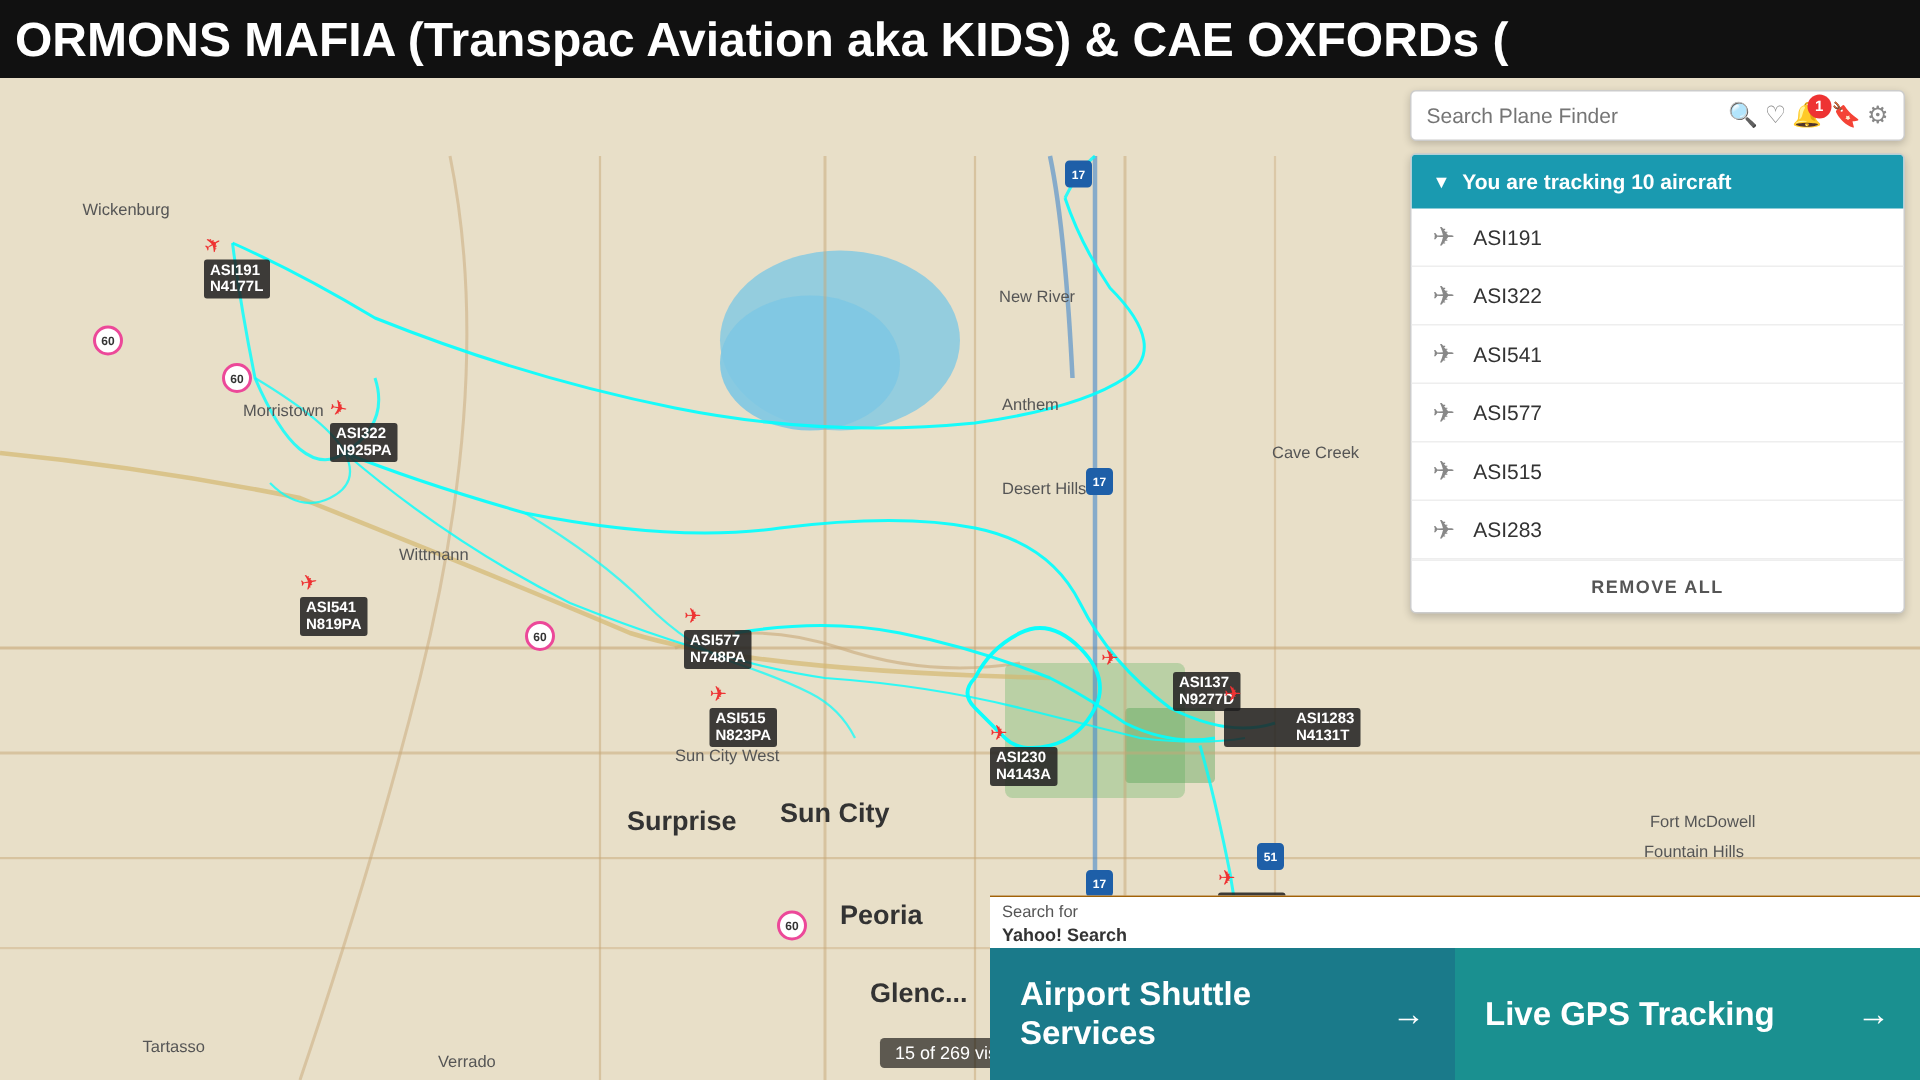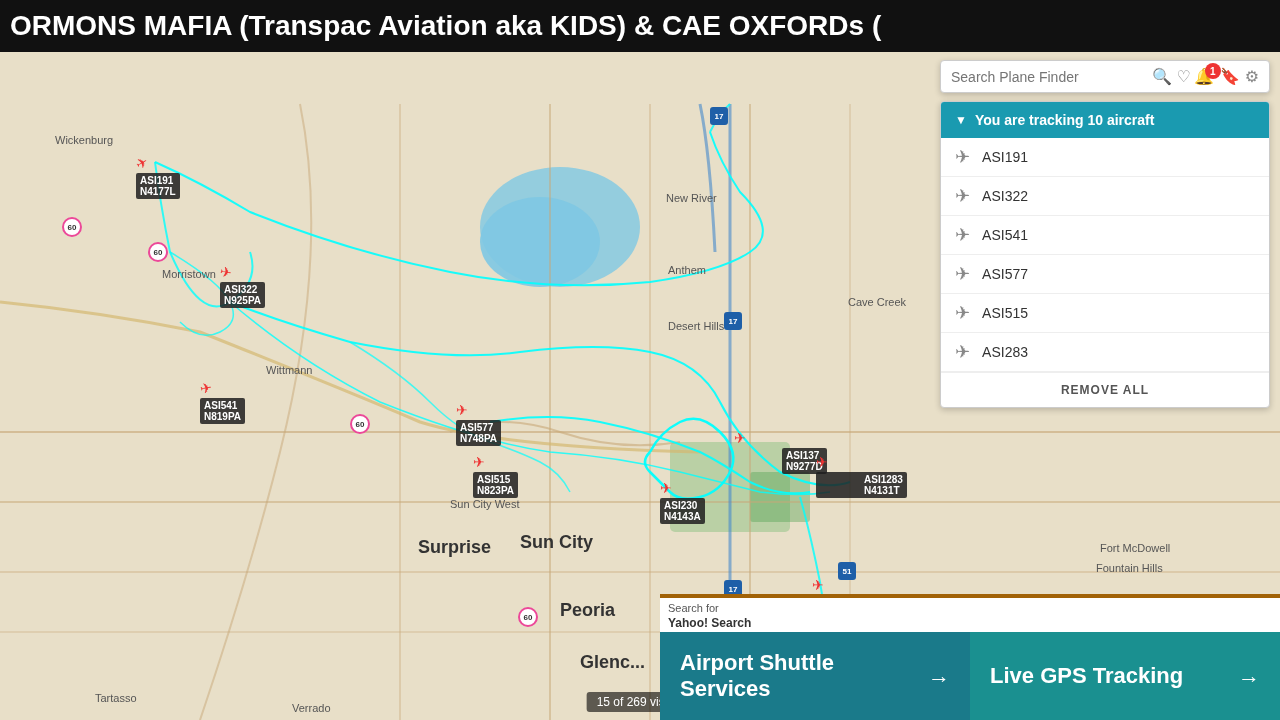--- a/index.html
+++ b/index.html
@@ -5,21 +5,21 @@
     * { margin: 0; padding: 0; box-sizing: border-box; }
     body { width: 1280px; height: 720px; overflow: hidden; font-family: Arial, sans-serif; position: relative; }
 
     
     #banner {
       position: absolute;
       top: 0; left: 0; right: 0;
       height: 52px;
       background: #111;
       color: #fff;
-      font-size: 28px;
+      font-size: 32px;
       font-weight: 900;
       display: flex;
       align-items: center;
       padding: 0 10px;
       z-index: 100;
       white-space: nowrap;
       overflow: hidden;
     }
 
     
@@ -436,21 +436,21 @@
     </div>
 
     <div class="remove-all-btn">
       <span>REMOVE ALL</span>
     </div>
   </div>
 </div>
 
 <div style="position:absolute;bottom:0;left:660px;right:0;z-index:200;">
 
-  <div style="background:#fff;padding:4px 8px 2px 8px;border-top:4px solid #a16207;">
+  <div style="background:#fff;padding:4px 8px 2px 8px;border-top:1px solid #a16207;">
     <div style="font-size:11px;color:#555;margin-bottom:2px;">Search for</div>
     <div style="font-size:12px;color:#333;font-weight:bold;">Yahoo! Search</div>
   </div>
 
   <div style="display:flex;">
     <div class="cta-btn cta-btn-airport">
       <span>Airport Shuttle Services</span>
       <span class="cta-arrow">→</span>
     </div>
     <div class="cta-btn cta-btn-gps">

